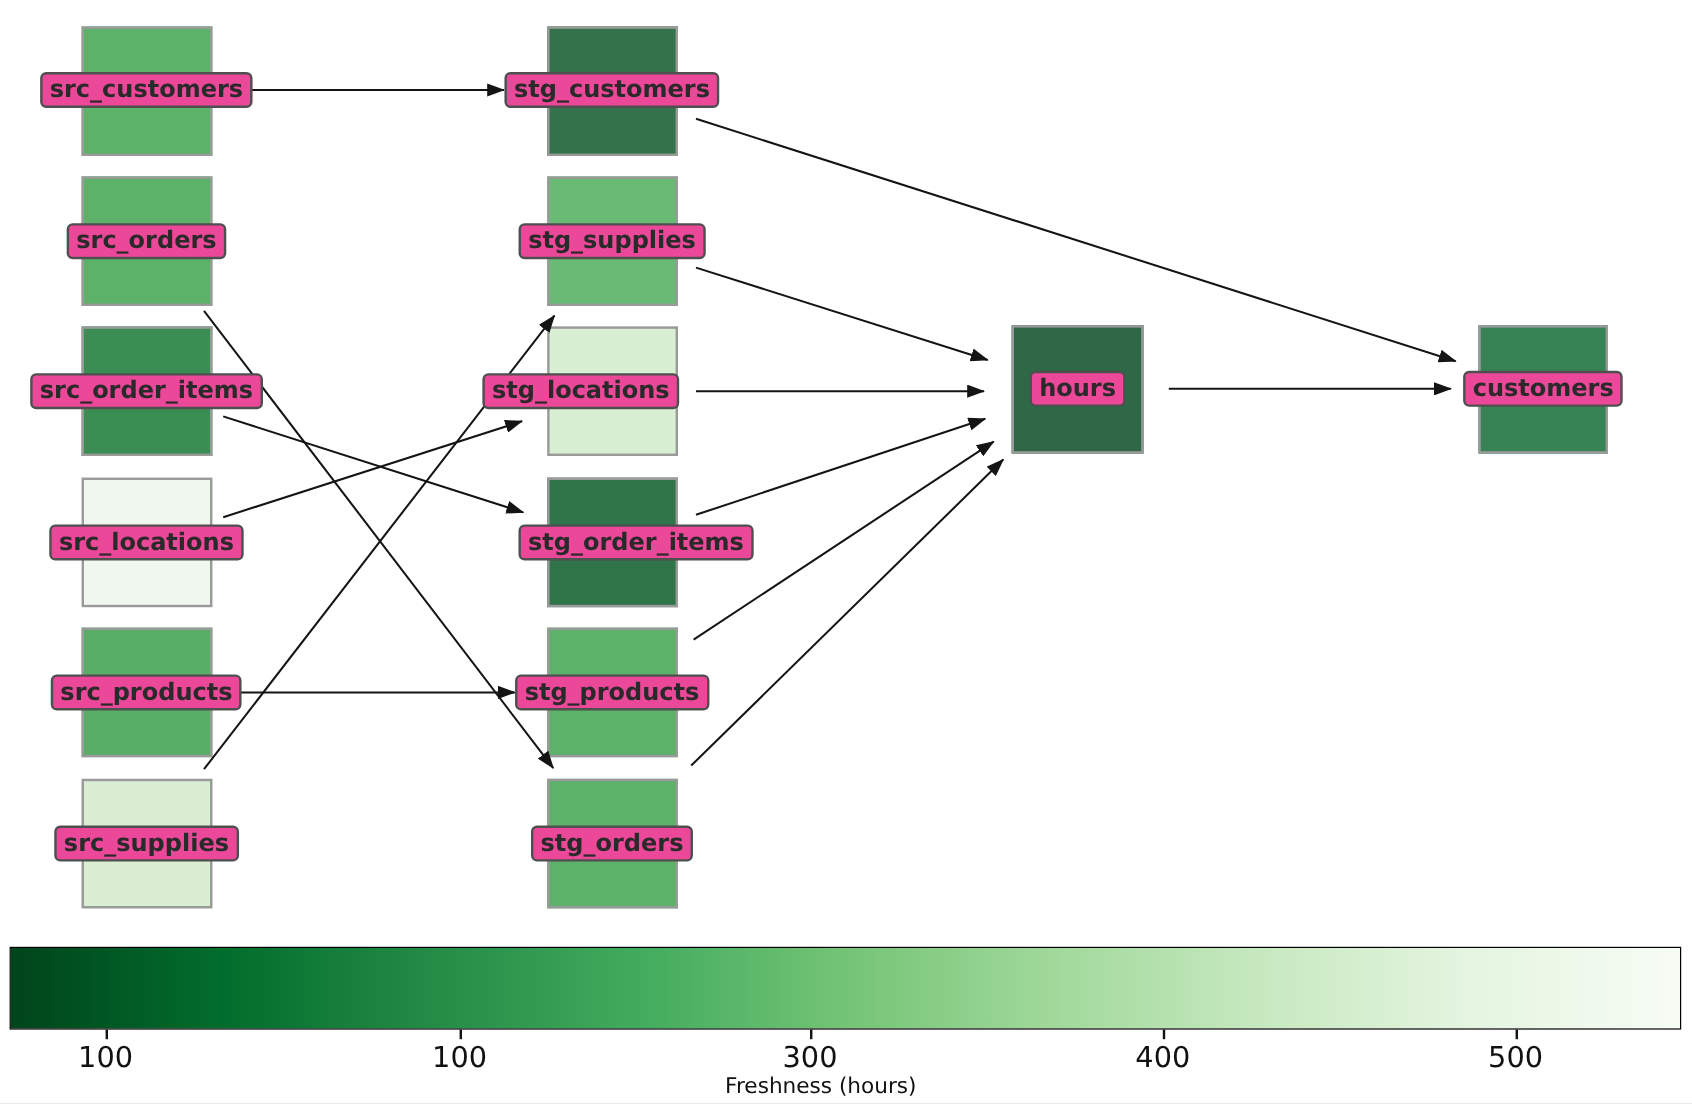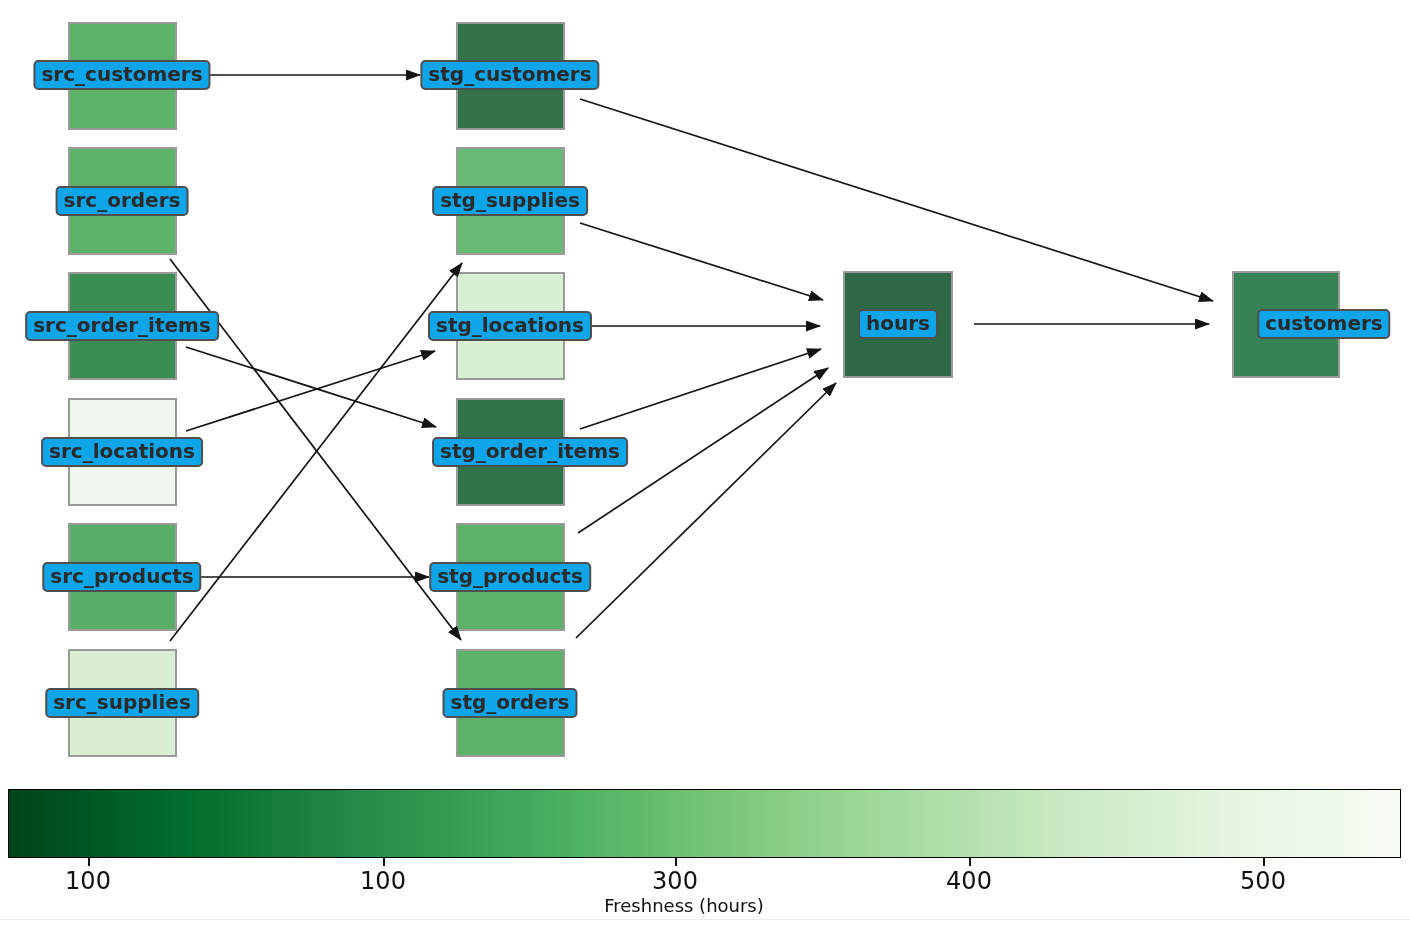--- a/index.html
+++ b/index.html
@@ -8,21 +8,21 @@
     background:#ffffff;
     font-family:"DejaVu Sans","Liberation Sans",sans-serif;
   }
   .layer{position:absolute;left:0;top:0;width:1410px;height:926px;}
   .node-box{
     position:absolute;box-sizing:border-box;
     border:2px solid #9a9a9a;
   }
   .node-label{
     position:absolute;transform:translate(-50%,-50%);
-    background:#0ea5e9;border:2px solid #d946ef;border-radius:5px;
+    background:#ec4899;border:2px solid #d946ef;border-radius:5px;
     padding:1px 6px 2px 6px;
     font-size:20px;font-weight:bold;color:#2a2a2a;
     white-space:nowrap;line-height:1.15;
   }
   #edges-svg line{stroke:#141414;stroke-width:1.7px;}
   .colorbar-bar{
     position:absolute;box-sizing:border-box;border:1.5px solid #000000;
   }
   .cb-tick{position:absolute;width:1.5px;height:8px;background:#111111;}
   .cb-tick-label{
@@ -80,26 +80,26 @@
 
   <div class="layer">
       <div class="node-label" style="left: 122px; top: 75px; border-color: rgb(79, 79, 79);">src_customers</div>
       <div class="node-label" style="left: 122px; top: 201px; border-color: rgb(79, 79, 79);">src_orders</div>
       <div class="node-label" style="left: 122px; top: 326px; border-color: rgb(79, 79, 79);">src_order_items</div>
       <div class="node-label" style="left: 122px; top: 452px; border-color: rgb(79, 79, 79);">src_locations</div>
       <div class="node-label" style="left: 122px; top: 577px; border-color: rgb(79, 79, 79);">src_products</div>
       <div class="node-label" style="left: 122px; top: 703px; border-color: rgb(79, 79, 79);">src_supplies</div>
       <div class="node-label" style="left: 510px; top: 75px; border-color: rgb(79, 79, 79);">stg_customers</div>
       <div class="node-label" style="left: 510px; top: 201px; border-color: rgb(79, 79, 79);">stg_supplies</div>
-      <div class="node-label" style="left: 510px; top: 326px; border-color: rgb(79, 79, 79);">stg_locations</div>
+      <div class="node-label" style="left: 484px; top: 326px; border-color: rgb(79, 79, 79);">stg_locations</div>
       <div class="node-label" style="left: 510px; top: 452px; border-color: rgb(79, 79, 79); margin-left: 20px;">stg_order_items</div>
       <div class="node-label" style="left: 510px; top: 577px; border-color: rgb(79, 79, 79);">stg_products</div>
       <div class="node-label" style="left: 510px; top: 703px; border-color: rgb(79, 79, 79);">stg_orders</div>
       <div class="node-label" style="left: 898px; top: 324px; border-color: rgb(79, 79, 79);">hours</div>
-      <div class="node-label" style="left: 1286px; top: 324px; border-color: rgb(79, 79, 79); margin-left: 38px;">customers</div>
+      <div class="node-label" style="left: 1286px; top: 324px; border-color: rgb(79, 79, 79);">customers</div>
     </div>
 
   <section class="layer">
     <div class="colorbar-bar" style="left: 8px; top: 789px; width: 1393px; height: 69px; border-color: rgb(0, 0, 0); background: linear-gradient(to right, rgb(0, 68, 27), rgb(1, 109, 44), rgb(35, 139, 69), rgb(65, 171, 93), rgb(116, 196, 118), rgb(161, 217, 155), rgb(199, 233, 192), rgb(229, 245, 224), rgb(247, 252, 245));"></div>
     <div>
         <div class="cb-tick" style="left: 88px; top: 858px;"></div>
         <div class="cb-tick-label" style="left: 88px; top: 867px;">100</div>
         <div class="cb-tick" style="left: 383px; top: 858px;"></div>
         <div class="cb-tick-label" style="left: 383px; top: 867px;">100</div>
         <div class="cb-tick" style="left: 675px; top: 858px;"></div>

